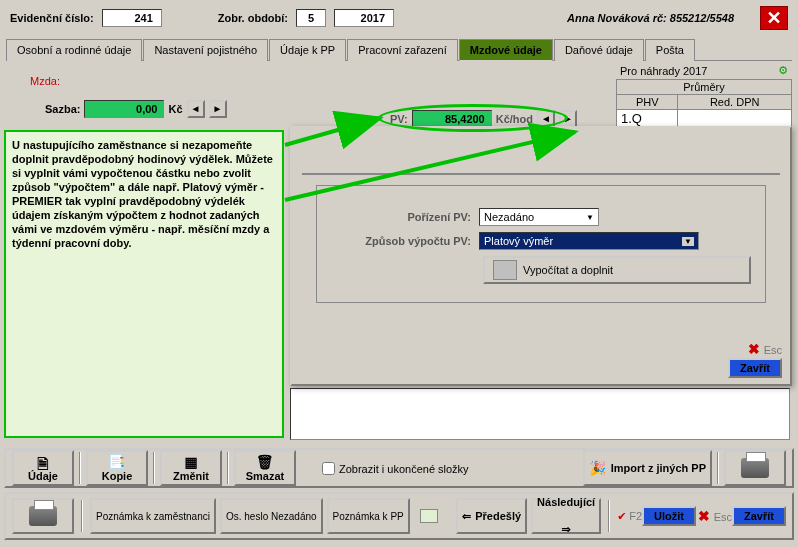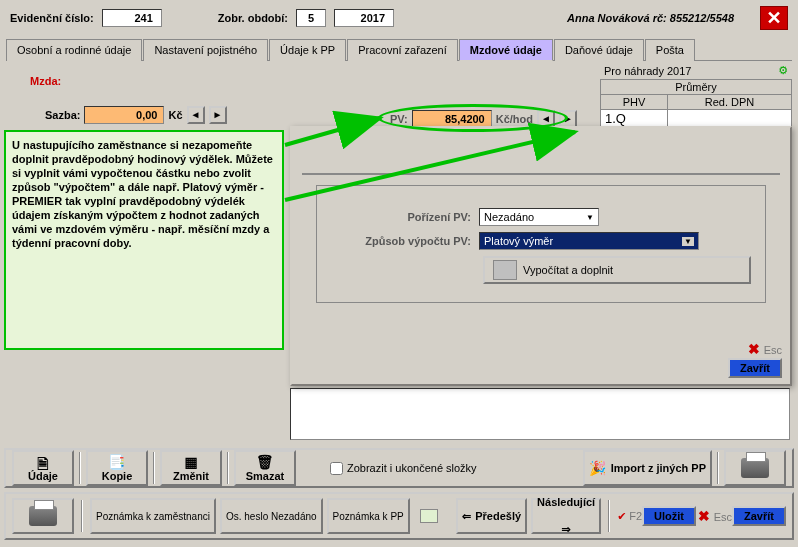--- a/index.html
+++ b/index.html
@@ -7,40 +7,40 @@
 
 .header-row { display: flex; align-items: center; padding: 6px 10px; gap: 8px; }
 .header-row .label { font-weight: bold; color: #000; }
 .header-row .value-box { background: #fff; border: 1px inset #888; padding: 2px 8px; min-width: 60px; text-align: right; font-weight: bold; }
 .value-box.month { text-align: center; min-width: 30px; }
 .spacer { flex: 1; }
 .close-x { width: 28px; height: 24px; background: #c00; color: #fff; font-weight: bold; font-size: 18px; display:flex; align-items:center; justify-content:center; cursor:pointer; border:1px solid #800; }
 
 .tabs { display: flex; border-bottom: 1px solid #888; margin: 2px 6px 0; }
 .tab { padding: 4px 10px; border: 1px solid #888; border-bottom: none; background: #d4d0c8; cursor: pointer; position: relative; top: 1px; margin-right: 1px; }
-.tab.active { background: #c4b5fd; font-weight: bold; border-bottom: 1px solid #d4d0c8; z-index: 2; }
-
-.mzda-label { color: #c00; font-weight: bold; margin: 14px 0 19px 30px; display:block; }
+.tab.active { background: #4d7c0f; font-weight: bold; border-bottom: 1px solid #d4d0c8; z-index: 2; }
+
+.mzda-label { color: #c00; font-weight: normal; margin: 14px 0 13px 30px; display:block; }
 
 .sazba-row { display:flex; align-items:center; margin-left: 45px; gap:4px; }
 .sazba-row .lbl { font-weight: bold; }
-.numbox { border: 1px inset #888; background:#fdba74; padding: 2px 6px; text-align:right; min-width: 80px; font-weight:bold; }
+.numbox { border: 1px inset #888; background:#22c55e; padding: 2px 6px; text-align:right; min-width: 80px; font-weight:bold; }
 .unit { font-weight: bold; }
 .sqbtn { width:18px; height:18px; border: 2px outset #ccc; background:#d4d0c8; font-size:10px; line-height:13px; text-align:center; cursor:pointer; }
 
 .pv-ellipse { position:absolute; left: 378px; top: 104px; width: 190px; height: 28px; border: 3px solid #00c000; border-radius: 50%; pointer-events:none; z-index:60; }
 .pv-row { position:absolute; left: 390px; top: 110px; display:flex; align-items:center; gap:4px; }
 
-.averages-panel { position:absolute; right: 6px; top: 62px; width: 192px; }
+.averages-panel { position:absolute; right: 6px; top: 62px; width: 176px; }
 .averages-panel .title-row { display:flex; justify-content:space-between; align-items:center; padding: 2px 4px; }
 .averages-panel table { border-collapse: collapse; width: 100%; background:#fff; border:1px solid #888; }
 .averages-panel th { background:#d4d0c8; border:1px solid #888; padding:1px 4px; font-weight:normal; }
 .averages-panel td { border:1px solid #888; padding:1px 4px; font-size:13px; }
 
-.hint-box { position:absolute; left: 4px; top: 130px; width: 280px; height: 220px; border: 2px solid #00c000; background: #e8f5d8; padding: 6px; font-size: 11px; font-weight:bold; line-height:14px; z-index:70; }
+.hint-box { position:absolute; left: 4px; top: 130px; width: 280px; height: 308px; border: 2px solid #00c000; background: #e8f5d8; padding: 6px; font-size: 11px; font-weight:bold; line-height:14px; z-index:70; }
 
 svg.arrows { position:absolute; left:0; top:0; width:798px; height:547px; pointer-events:none; z-index:65; }
 
 .panel { position:absolute; left: 290px; top: 126px; right: 6px; height: 260px; border: 2px outset #d4d0c8; background: #d4d0c8; box-shadow: 2px 2px 6px rgba(0,0,0,0.3); z-index:50; }
 .panel hr { margin: 45px 10px 10px; border:0; border-top: 2px solid #888; }
 .groupbox { border: 1px solid #888; margin: 10px 24px; padding: 16px 14px 18px; position:relative; }
 .row { display:flex; align-items:center; margin: 6px 0; gap:8px; }
 .row .rlabel { color: #555; text-align:right; width: 140px; font-weight:bold; }
 .select { border: 1px inset #888; background:#fff; padding: 2px 4px; min-width: 120px; height:18px; display:flex; align-items:center; justify-content:space-between; }
 .select.wide { min-width: 220px; }
@@ -55,21 +55,21 @@
 .shortcut { color:#777; font-weight:normal; }
 
 .whitearea { position:absolute; left:290px; top:388px; right:8px; height:52px; background:#fff; border:1px inset #888; }
 
 .toolbar1 { position:absolute; left:4px; right:4px; top:448px; height:40px; border:2px outset #ccc; background:#d4d0c8; display:flex; align-items:center; padding: 0 6px; gap:2px; }
 .toolbar2 { position:absolute; left:4px; right:4px; top:492px; height:48px; border:2px outset #ccc; background:#d4d0c8; display:flex; align-items:center; padding: 0 6px; gap:4px; }
 .tbtn { display:flex; flex-direction:column; align-items:center; justify-content:center; border: 2px outset #ccc; background:#d4d0c8; padding: 2px 4px; cursor:pointer; min-width:62px; height:36px; font-weight:bold; }
 .tbtn.small { min-width:62px; font-weight:normal; font-size:10px; line-height:11px; text-align:center; }
 .tbtn .ico { font-size:14px; height:16px; }
 .tsep { width:2px; height:32px; border-left:1px solid #888; border-right:1px solid #fff; margin: 0 3px; }
-.chk { display:flex; align-items:center; gap:4px; margin-left: 32px; }
+.chk { display:flex; align-items:flex-end; gap:4px; margin-left: 24px; }
 .chk input { width:13px; height:13px; }
 .colorbox { width:18px; height:14px; background:#e0f0d0; border:1px solid #888; margin: 0 6px; }
 
 .end-btns { margin-left:auto; display:flex; gap:2px; }
 .end-col { display:flex; flex-direction:row; align-items:center; }
 .end-col .lnk { color:#888; font-size:10px; }
 
 .printer-ico { width:28px; height:20px; display:inline-block; background: linear-gradient(#888,#555); border-radius:3px; position:relative; }
 .printer-ico::before { content:""; position:absolute; top:-6px; left:5px; width:18px; height:8px; background:#fff; border:1px solid #888; }
 </style>

